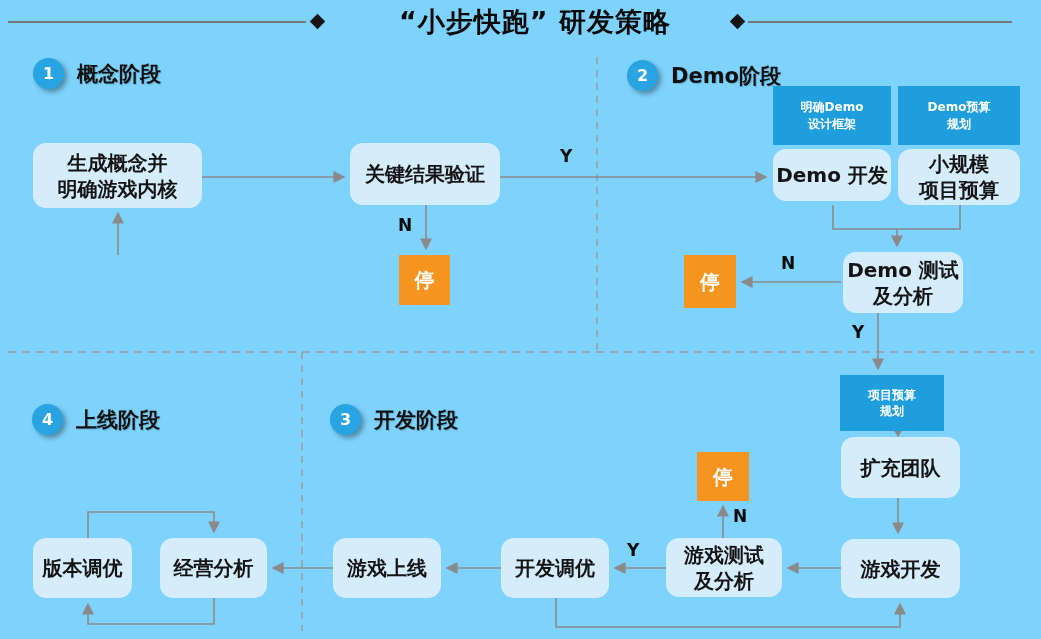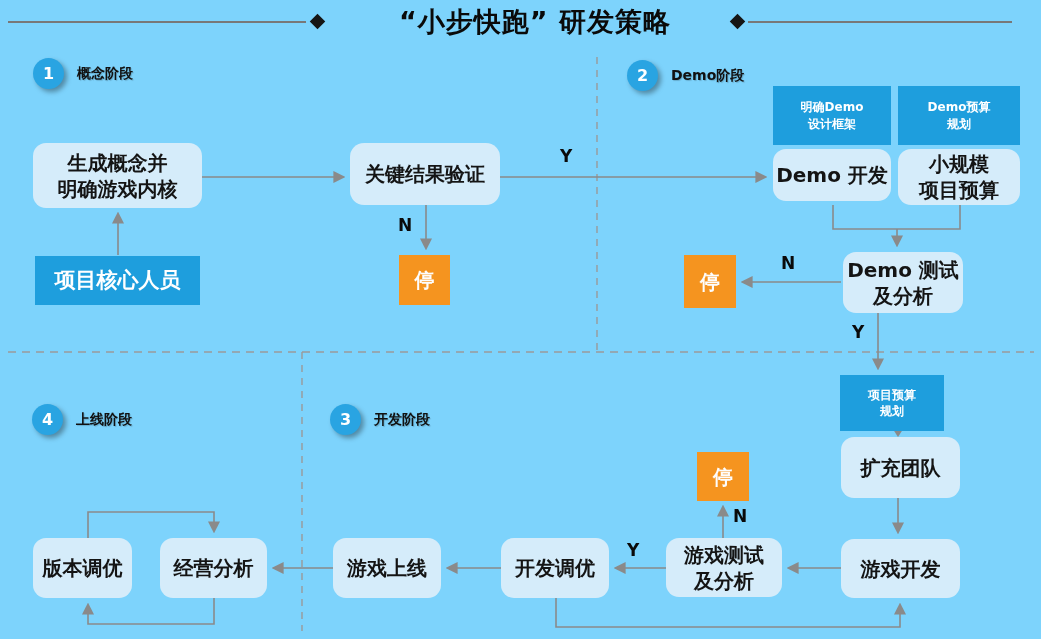--- a/index.html
+++ b/index.html
@@ -18,21 +18,21 @@
   .diamond { position:absolute; top:16px; width:11px; height:11px; background:#151515; transform:rotate(45deg); }
   .diamond.left { left:312px; }
   .diamond.right{ left:732px; }
   
   .phase { position:absolute; display:flex; align-items:center; gap:13px; }
   .phase-num {
     width:31px; height:31px; border-radius:50%; background:#29a4e2; color:#fff;
     font-weight:bold; font-size:16px; display:flex; align-items:center; justify-content:center;
     box-shadow:3px 3px 5px rgba(0,0,0,0.35);
   }
-  .phase-label { font-weight:bold; font-size:14px; color:#111; text-shadow:1px 1px 1px rgba(0,0,0,0.18); }
+  .phase-label { font-weight:bold; font-size:21px; color:#111; text-shadow:1px 1px 1px rgba(0,0,0,0.18); }
   
   .node {
     position:absolute; display:flex; align-items:center; justify-content:center;
     text-align:center; font-weight:bold; white-space:pre-line; line-height:1.3;
   }
   .light  { background:#d5ecfa; border-radius:13px; color:#141414; font-size:20px; }
   .solid  { background:#1e9edd; color:#ffffff; font-size:12px; line-height:1.35; }
   .orange { background:#f5941f; color:#fdfdfd; font-size:20px; }
   
   .elabel { position:absolute; font-weight:bold; font-size:17px; color:#0a0a0a; }
@@ -95,22 +95,21 @@
     <div class="phase-num">3</div>
     <div class="phase-label">开发阶段</div>
   </div>
   <div class="phase" style="left:32px; top:404px;">
     <div class="phase-num">4</div>
     <div class="phase-label">上线阶段</div>
   </div>
 
   <div class="node light" style="left:33px; top:143px; width:169px; height:65px;">生成概念并
 明确游戏内核</div>
-  <div class="node solid" style="left:35px; top:256px; width:165px; height:49px; font-size:21px;">项目核心人员</div>
-  <div class="node light" style="left:350px; top:143px; width:150px; height:62px;border-radius:14px;">关键结果验证</div>
+  <div class="node light" style="left:350px; top:143px; width:150px; height:62px;">关键结果验证</div>
   <div class="node orange" style="left:399px; top:255px; width:51px; height:50px;">停</div>
 
   <div class="node solid" style="left:773px; top:86px; width:118px; height:59px;">明确Demo
 设计框架</div>
   <div class="node solid" style="left:898px; top:86px; width:122px; height:59px;">Demo预算
 规划</div>
   <div class="node light" style="left:773px; top:149px; width:118px; height:52px;">Demo 开发</div>
   <div class="node light" style="left:898px; top:149px; width:122px; height:56px;">小规模
 项目预算</div>
   <div class="node light" style="left:843px; top:252px; width:120px; height:61px;">Demo 测试

